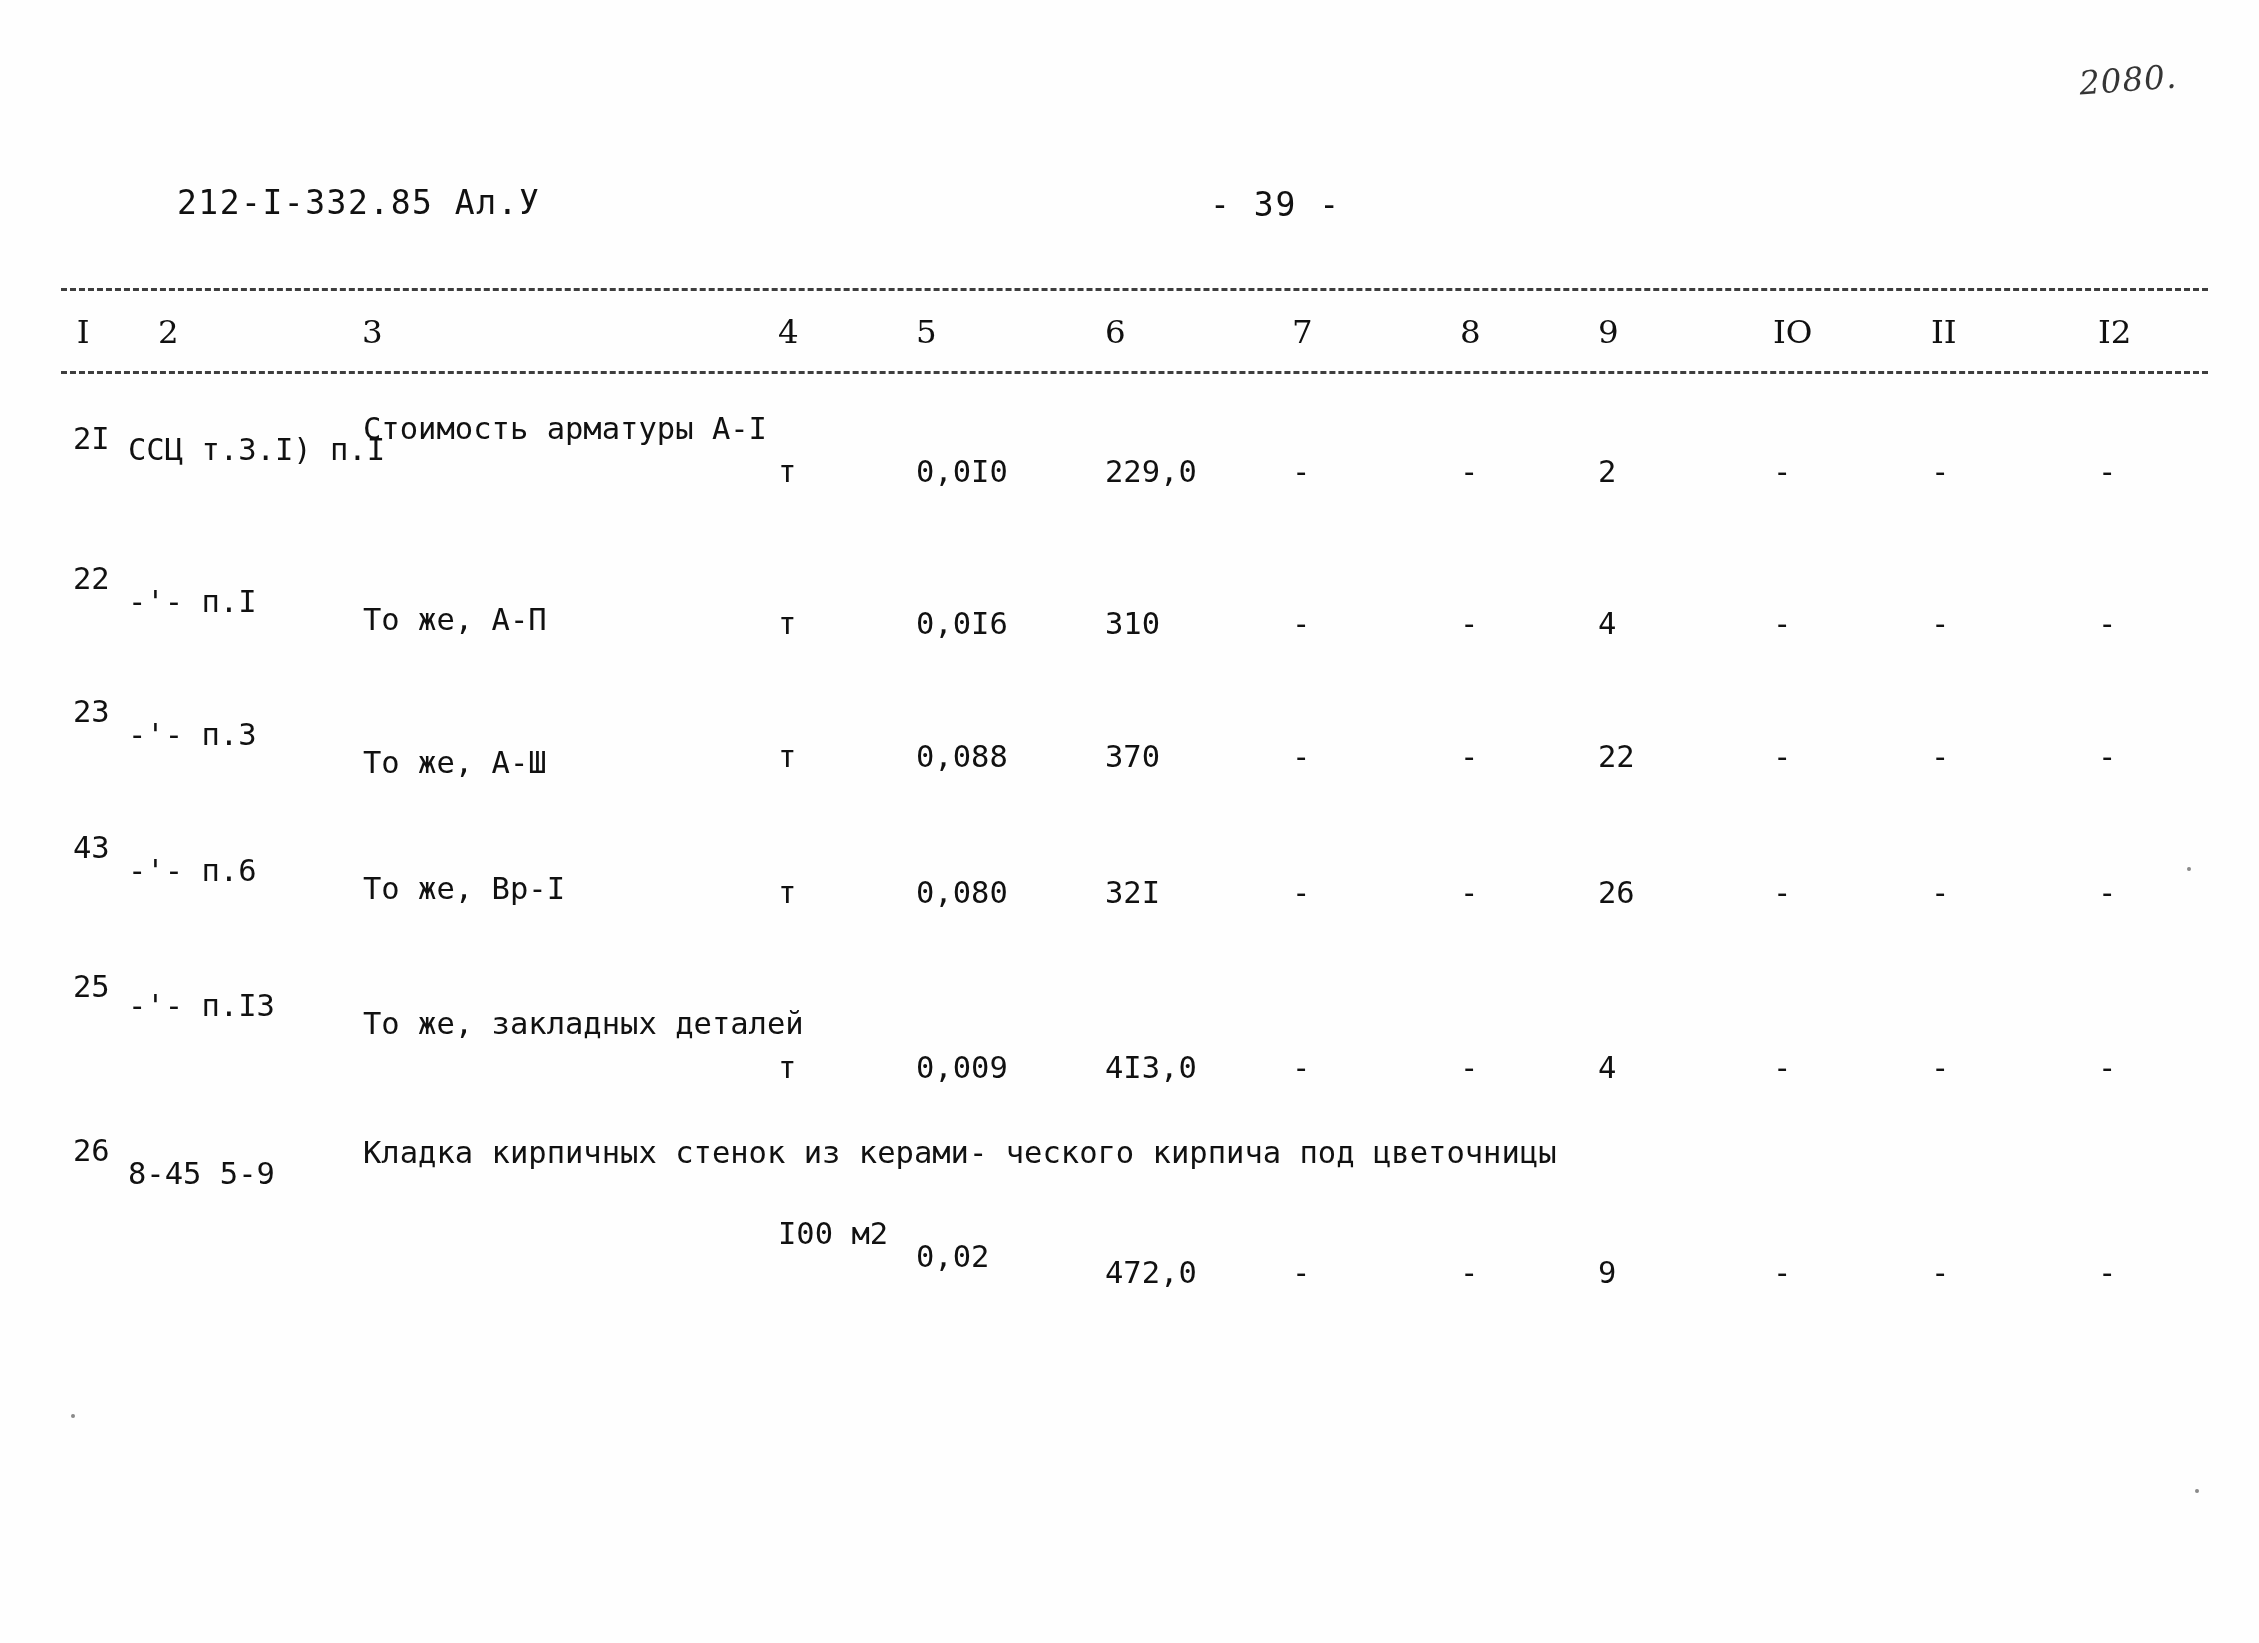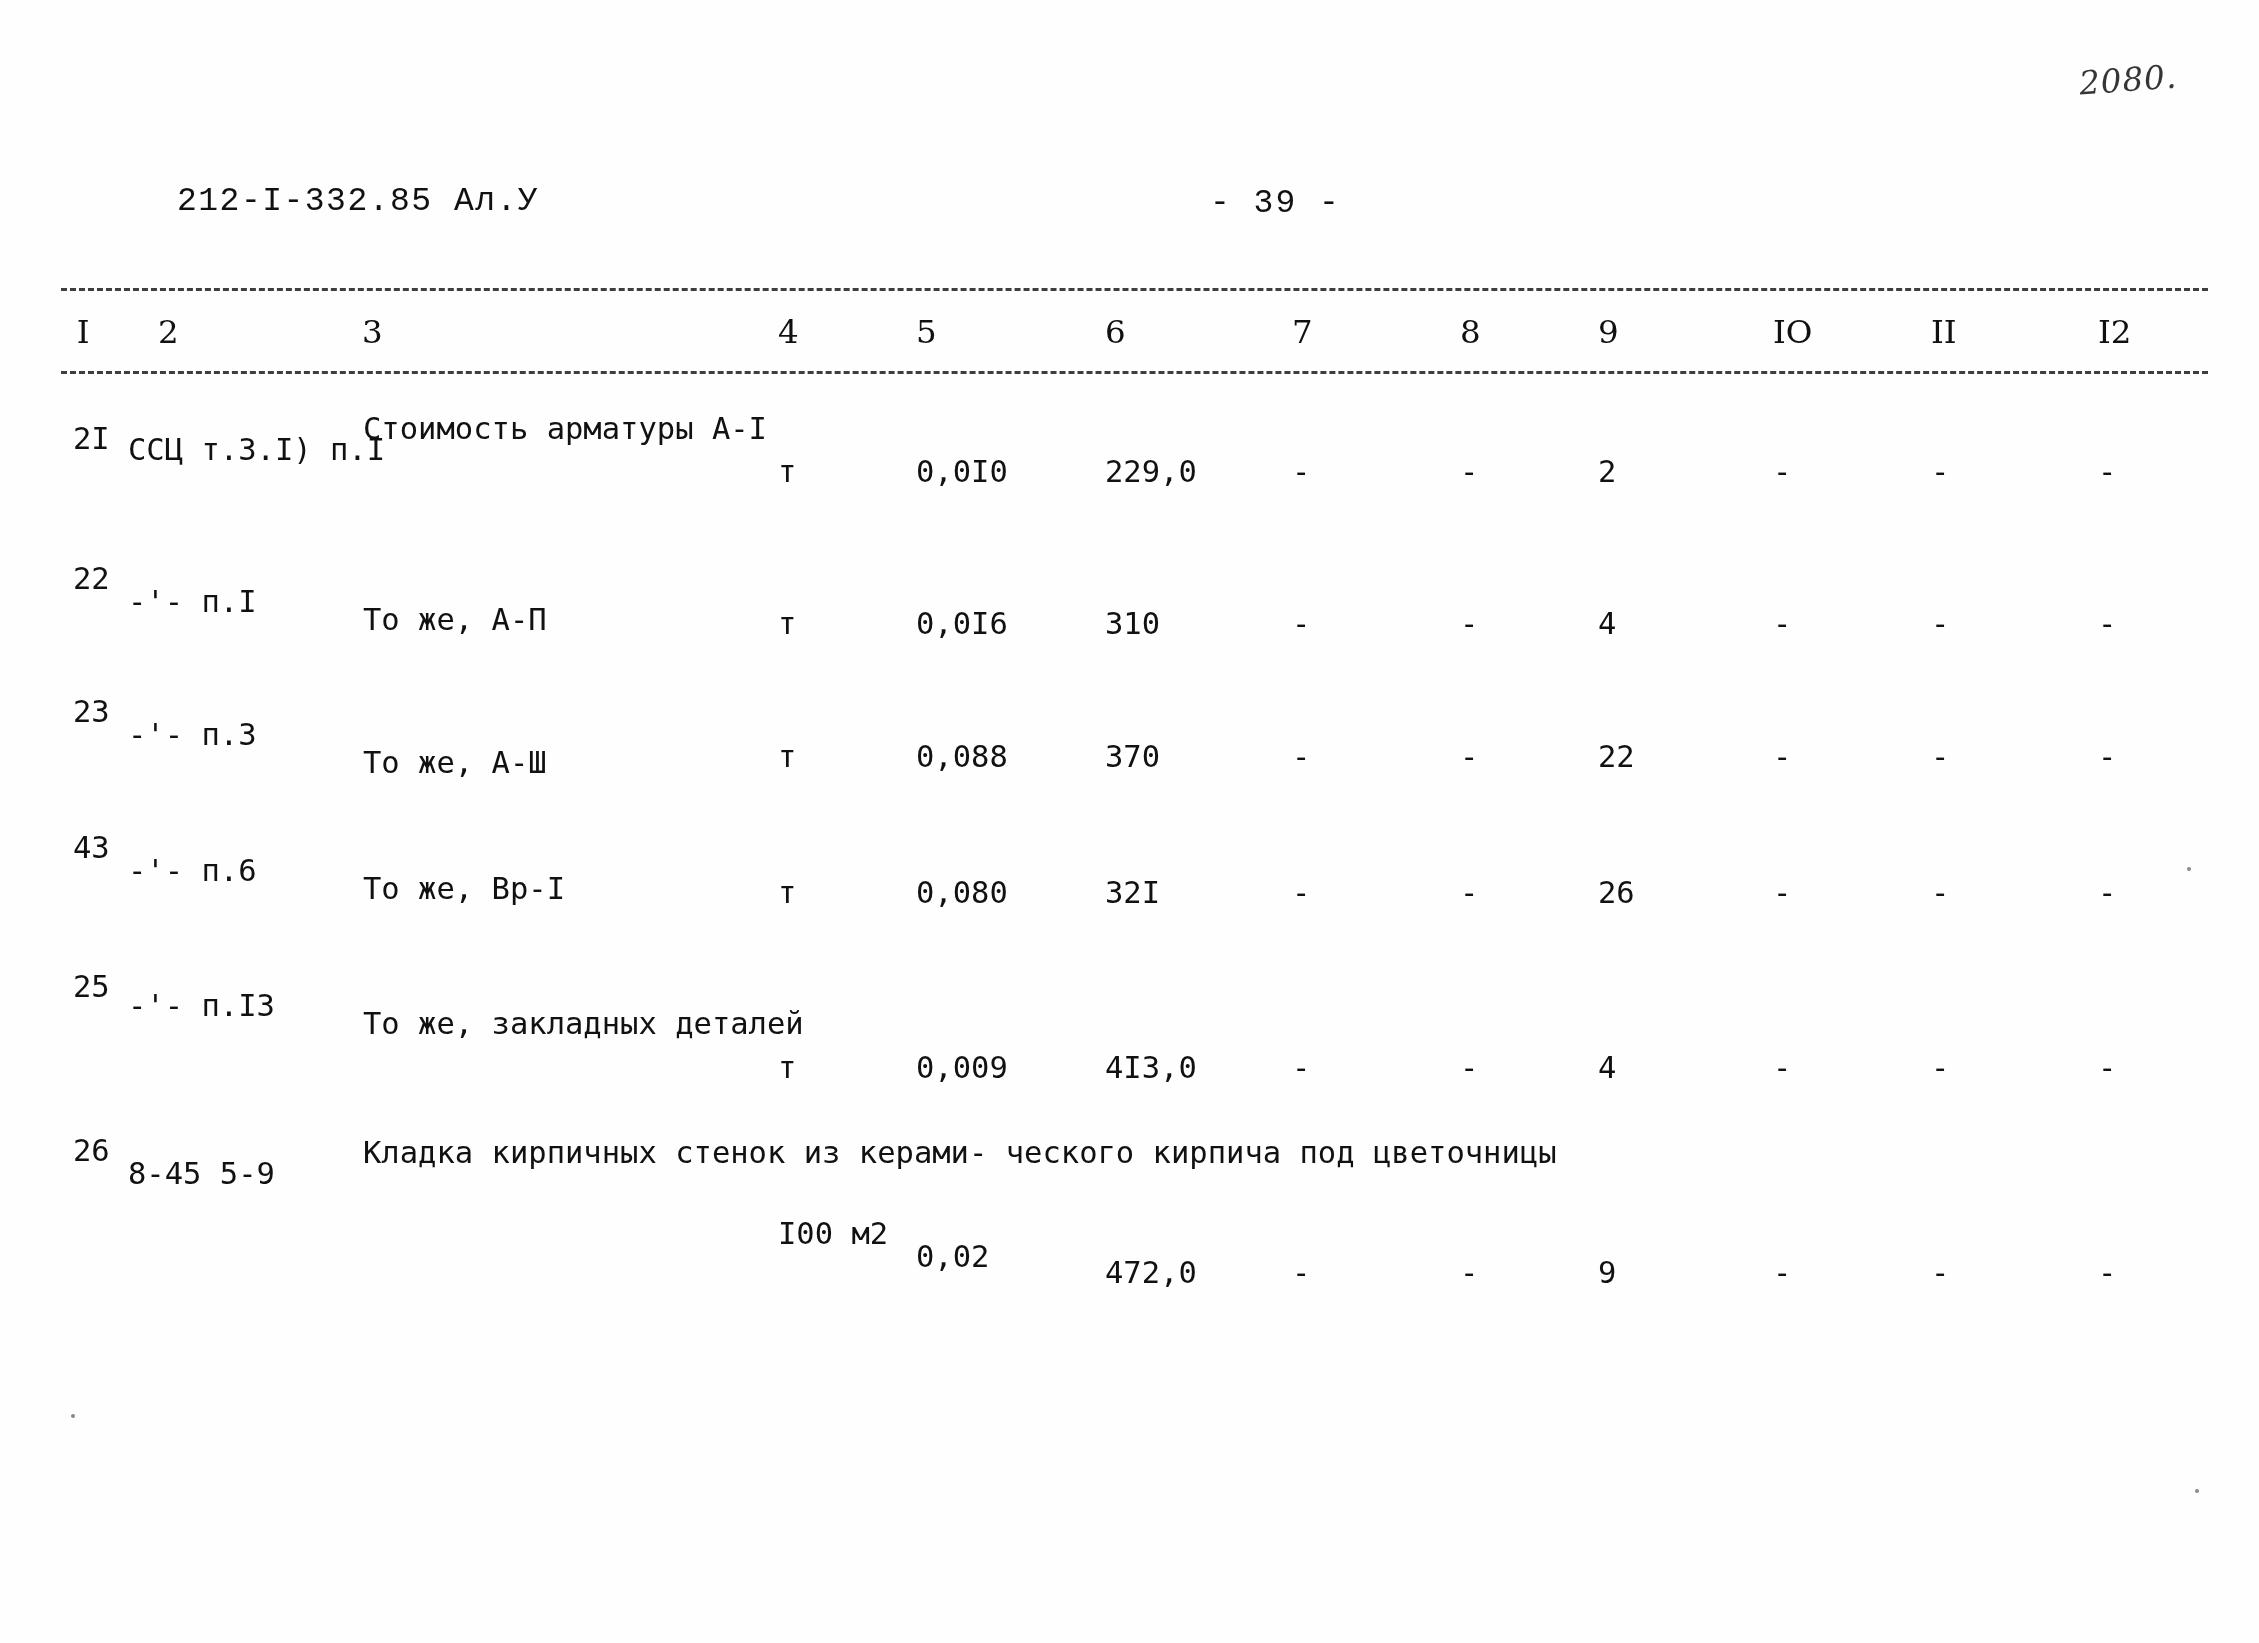--- a/index.html
+++ b/index.html
@@ -14,21 +14,21 @@
   }
   #page {
     position: relative;
     width: 2260px;
     height: 1643px;
     background: #fefefe;
     overflow: hidden;
   }
 
   
-  .abs { position: absolute; white-space: pre; font-family: Liberation Mono, monospace; }
+  .abs { position: absolute; white-space: pre; }
 
   
   #hand-note {
     left: 2079px; top: 61px;
     font-family: "DejaVu Serif", serif;
     font-style: italic;
     font-size: 32.5px;
     letter-spacing: 1px;
     color: #1a1a1a;
     transform: rotate(-4deg);

